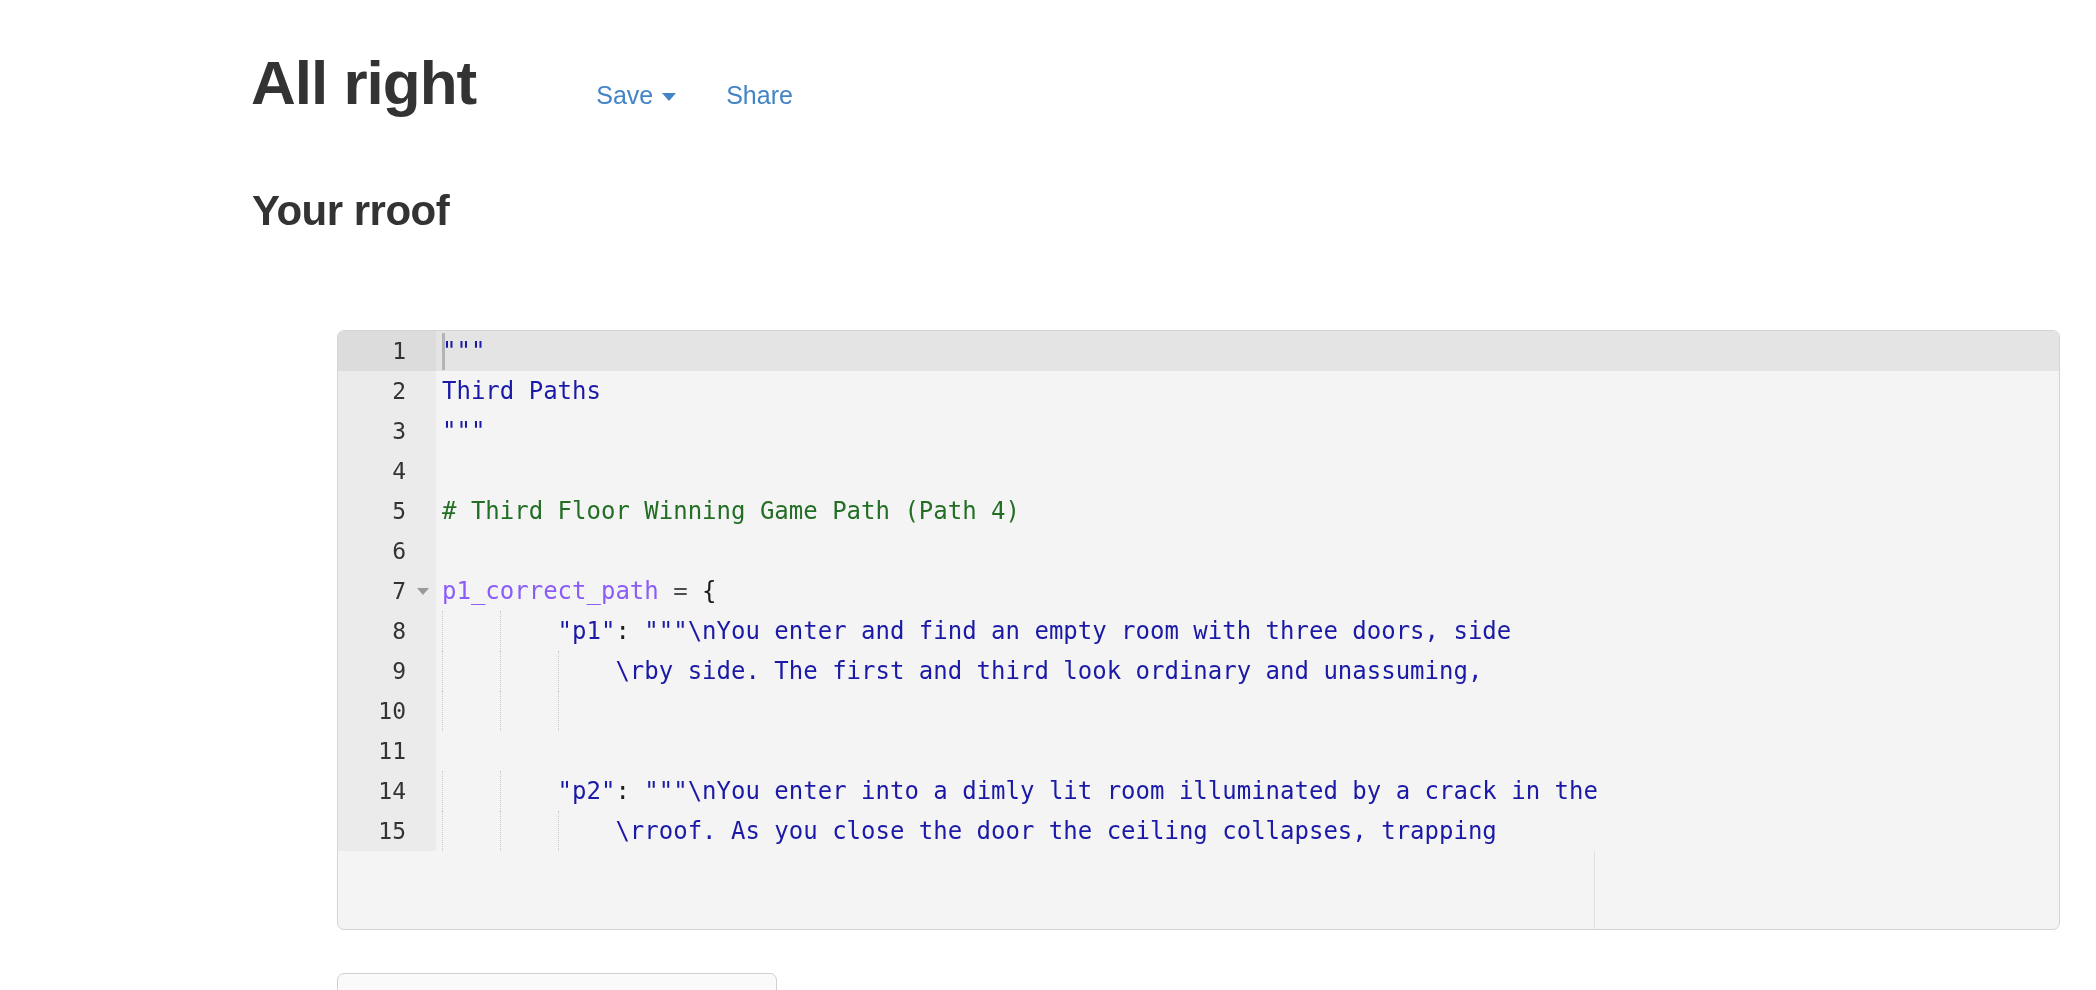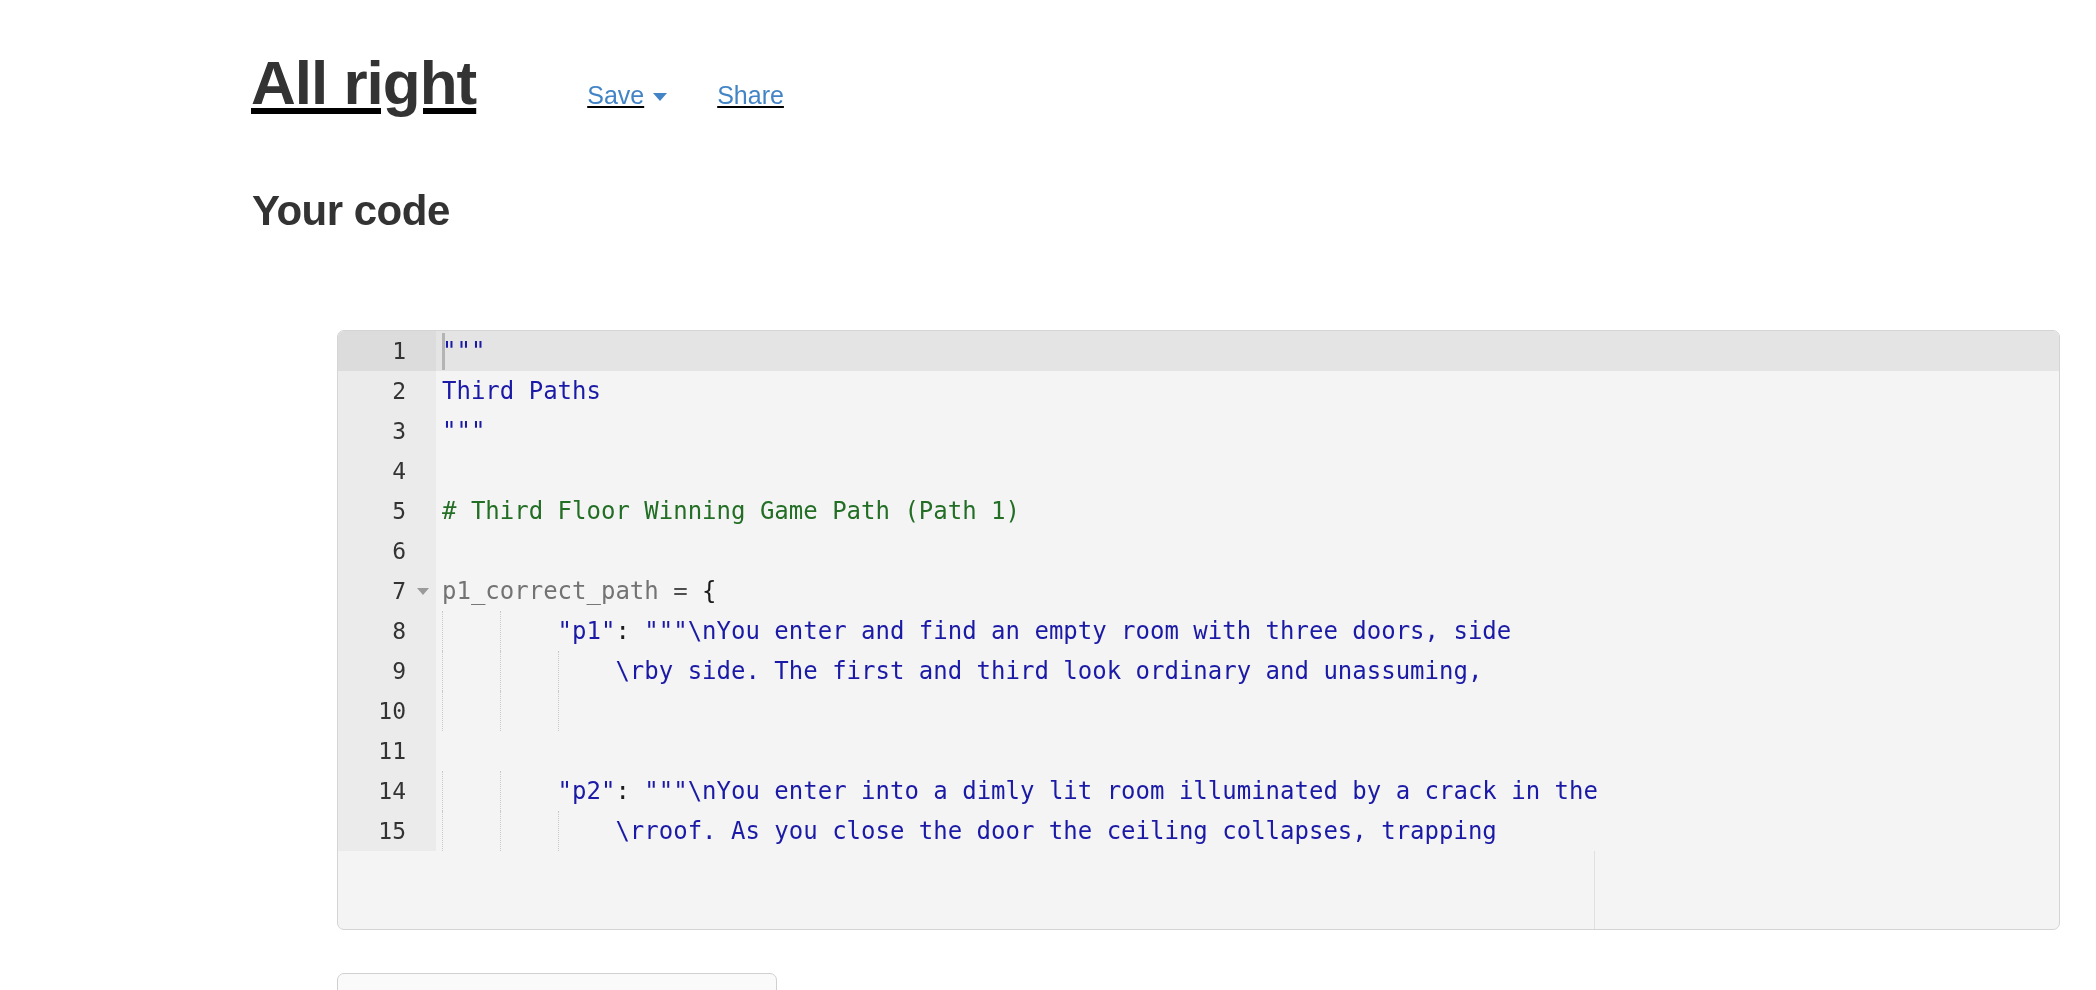--- a/index.html
+++ b/index.html
@@ -21,22 +21,21 @@
     height: 990px;
   }
 
   
   .header-row {
     position: absolute;
     left: 251px;
     top: 52px;
     display: flex;
     align-items: baseline;
-    gap: 6px;
-    text-decoration: underline;
+    gap: 15px;
   }
   .page-title {
     font-size: 62px;
     font-weight: bold;
     color: #333333;
     letter-spacing: -1px;
     line-height: 1;
     margin: 0;
     white-space: nowrap;
   }
@@ -167,21 +166,21 @@
   .code-cell .ig {
     position: absolute;
     top: 0;
     height: 40px;
     width: 0;
     border-left: 1px dotted #c9c9c9;
   }
 
   .tok-str  { color: #1a1aa6; }
   .tok-cmt  { color: #236e25; }
-  .tok-id   { color: #737373; }
+  .tok-id   { color: #8b5cf6; }
   .tok-op   { color: #4d4d4d; }
   .tok-pun  { color: #1b1b1b; }
 
   .cursor {
     position: absolute;
     left: 6px;
     top: 2px;
     width: 3px;
     height: 37px;
     background: #b4b4b4;
@@ -211,21 +210,21 @@
       <a class="action-link">
         <span>Save</span>
         <span class="caret-down"></span>
       </a>
       <a class="action-link">
         <span>Share</span>
       </a>
     </div>
   </div>
 
-  <h2 class="section-title">Your code</h2>
+  <h2 class="section-title">Your rroof</h2>
 
   <div class="editor">
     <div class="editor-inner">
       <div class="print-margin"></div>
       <div class="rows" id="rows">
           <div class="row active">
             <div class="gutter-cell">1</div>
             <div class="code-cell"><span class="tok-str">"""</span><span class="cursor"></span></div>
           </div>
           <div class="row">
@@ -235,21 +234,21 @@
           <div class="row">
             <div class="gutter-cell">3</div>
             <div class="code-cell"><span class="tok-str">"""</span></div>
           </div>
           <div class="row">
             <div class="gutter-cell">4</div>
             <div class="code-cell"></div>
           </div>
           <div class="row">
             <div class="gutter-cell">5</div>
-            <div class="code-cell"><span class="tok-cmt"># Third Floor Winning Game Path (Path 1)</span></div>
+            <div class="code-cell"><span class="tok-cmt"># Third Floor Winning Game Path (Path 4)</span></div>
           </div>
           <div class="row">
             <div class="gutter-cell">6</div>
             <div class="code-cell"></div>
           </div>
           <div class="row">
             <div class="gutter-cell">7<span class="fold-widget"></span></div>
             <div class="code-cell"><span class="tok-id">p1_correct_path </span><span class="tok-op">= </span><span class="tok-pun">{</span></div>
           </div>
           <div class="row">

